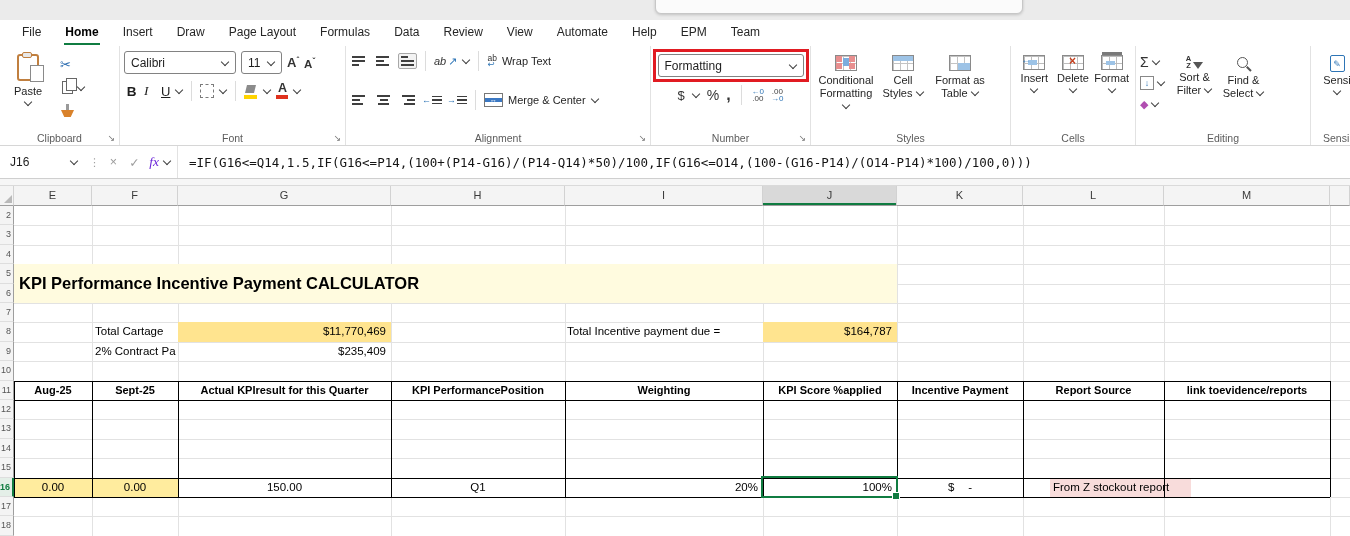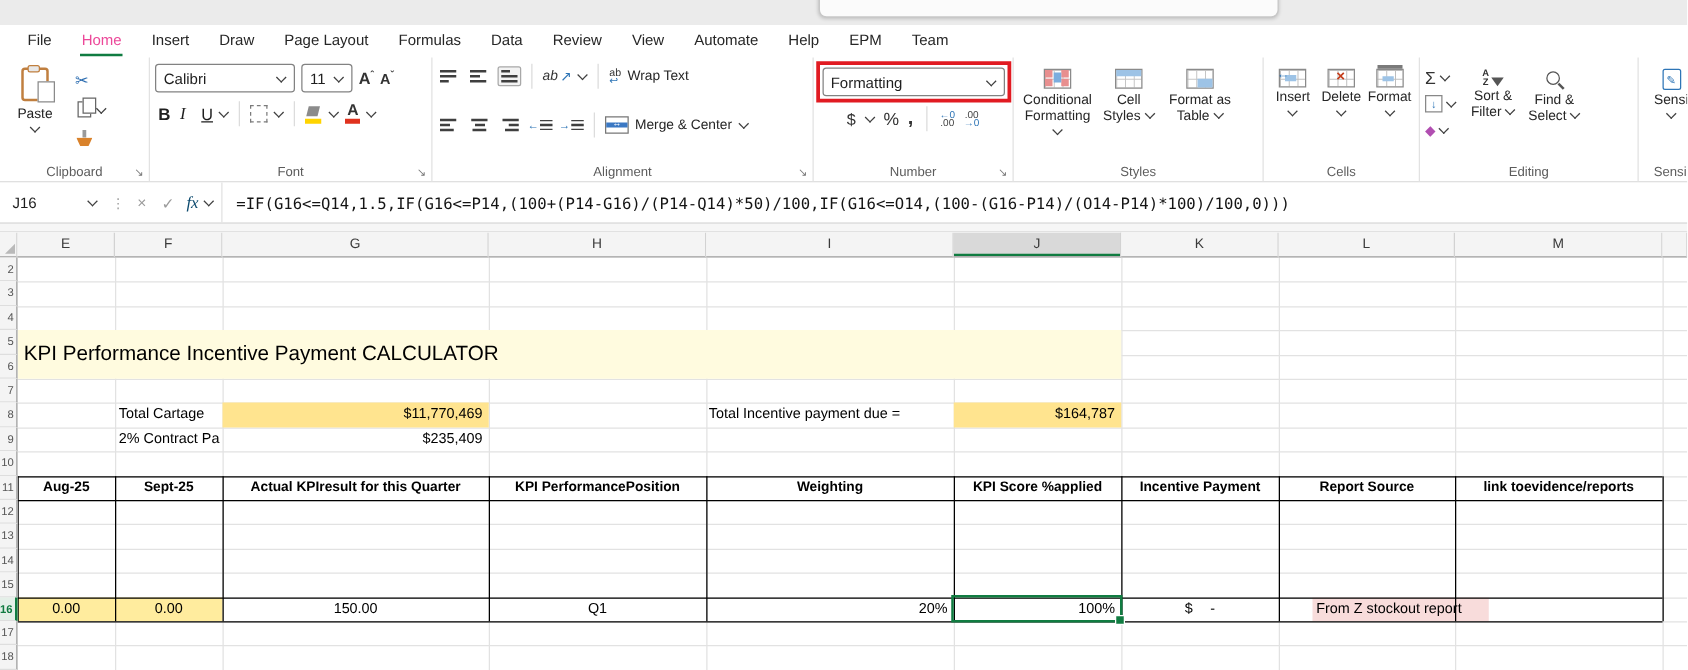--- a/index.html
+++ b/index.html
@@ -4,21 +4,21 @@
 <style>
   html,body{margin:0;padding:0;background:#fff}
   .app{width:1350px;height:536px;position:relative;overflow:hidden;font-family:"Liberation Sans",sans-serif;background:#fff;color:#1e1e1e}
   
   .topbar{height:20px;background:#ebebeb;position:relative;overflow:hidden}
   .searchbox{position:absolute;left:655px;top:-14px;width:366px;height:26px;background:#fbfbfb;border:1px solid #c7c7c7;border-radius:6px;box-shadow:0 1px 3px rgba(0,0,0,.18)}
   
   .tabs{height:26px;display:flex;align-items:stretch;padding-left:10px;background:#fff}
   .tab{padding:0 11px;font-size:12px;color:#262626;display:flex;align-items:center;cursor:pointer}
   .tab span{padding:4px 1px 4px;border-bottom:2.5px solid transparent}
-  .tab.active span{font-weight:normal;border-bottom-color:#107C41;color:#ec4899}
+  .tab.active span{font-weight:bold;border-bottom-color:#107C41;color:#000000}
   
   .ribbon{height:100px;display:flex;background:#fff;border-bottom:1px solid #d6d6d6;box-sizing:border-box}
   .grp{position:relative;border-right:1px solid #e2e2e2;box-sizing:border-box;padding:5px 4px 15px;flex:none;overflow:hidden}
   .grp-label{position:absolute;bottom:1px;left:0;width:100%;text-align:center;font-size:10.5px;color:#5c5c5c;white-space:nowrap}
   .launcher{position:absolute;bottom:2px;right:4px;font-size:9px;color:#777}
   .cv{display:inline-block;width:5px;height:5px;border-right:1.3px solid #3f3f3f;border-bottom:1.3px solid #3f3f3f;transform:rotate(45deg);margin:0 1px 2px;flex:none}
   .row{display:flex;align-items:center;gap:5px}
   .combo{display:flex;align-items:center;justify-content:space-between;border:1px solid #828282;border-radius:3px;background:#fff;height:23px;padding:0 6px;font-size:12px;color:#1e1e1e;box-sizing:border-box;cursor:pointer}
   .vsep{width:1px;height:20px;background:#dcdcdc;margin:0 3px;flex:none}
   
@@ -95,42 +95,42 @@
   .azcol{display:flex;flex-direction:column;font-size:7.5px;font-weight:bold;line-height:7px;color:#333}
   .funnel{width:0;height:0;border-left:5px solid transparent;border-right:5px solid transparent;border-top:7px solid #555}
   .magico{width:9px;height:9px;border:1.6px solid #555;border-radius:50%;position:relative;margin:2px 4px 4px 2px}
   .magico::after{content:"";position:absolute;width:6px;height:1.6px;background:#555;transform:rotate(45deg);right:-5px;bottom:-3px}
   .sensico{width:13px;height:15px;border:1.6px solid #2E75B6;border-radius:2px;display:flex;align-items:center;justify-content:center;color:#2E75B6;font-size:9px}
   
   .fbar{height:33px;display:flex;align-items:center;background:#fff;border-bottom:1px solid #cfcfcf;box-sizing:border-box}
   .namebox{width:86px;height:100%;display:flex;align-items:center;justify-content:space-between;padding:0 8px 0 10px;font-size:12px;box-sizing:border-box;cursor:pointer}
   .dots{color:#a0a0a0;font-size:11px;padding:0 3px}
   .fbtn{width:21px;text-align:center;color:#9b9b9b;font-size:12.5px;cursor:pointer}
-  .fxb{color:#0c4a6e;font-family:"Liberation Serif",serif;font-style:italic;font-size:13.5px;width:18px;text-align:center;cursor:pointer}
+  .fxb{color:#6d28d9;font-family:"Liberation Serif",serif;font-style:italic;font-size:13.5px;width:18px;text-align:center;cursor:pointer}
   .fdiv{width:1px;height:100%;background:#e2e2e2;margin:0 3px}
   .formula{font-family:"DejaVu Sans Mono",monospace;font-size:12.5px;color:#141414;padding-left:8px;white-space:nowrap;overflow:hidden;flex:1}
   .gapstrip{height:7px;background:#f6f6f6;border-bottom:1px solid #dadada;box-sizing:border-box}
   
   .sheet{position:relative;width:1350px;height:350px;background:#fff;overflow:hidden}
   .colhdr{position:absolute;height:20px;background:#f4f4f4;border-right:1px solid #d2d2d2;border-bottom:1px solid #9e9e9e;box-sizing:border-box;font-size:11px;color:#3a3a3a;text-align:center;line-height:19px;z-index:7;cursor:pointer}
   .colhdr.selcol{background:#d9d9d9;box-shadow:inset 0 -2px 0 #107C41}
   .colhdr.corner::after{content:"";position:absolute;right:1px;bottom:2px;border-left:8px solid transparent;border-bottom:8px solid #b9b9b9}
   .rowhdr{position:absolute;width:14px;background:#f4f4f4;border-right:1px solid #9e9e9e;border-bottom:1px solid #dedede;box-sizing:border-box;font-size:9px;color:#555;text-align:right;padding-right:2px;line-height:19px;z-index:7;cursor:pointer}
   .rowhdr.selrow{color:#107C41;font-weight:bold;background:#e4efe8;border-right:2px solid #107C41}
   .hline{position:absolute;height:1px;background:#e2e2e2;z-index:1}
   .vline{position:absolute;width:1px;background:#e2e2e2;z-index:1}
   .tvline{position:absolute;width:1px;background:#000;z-index:4}
   .thline{position:absolute;height:1px;background:#000;z-index:4}
   .cell{position:absolute;box-sizing:border-box;font-size:11.5px;line-height:19.4px;white-space:nowrap;overflow:hidden;z-index:3;color:#000}
   .cell.r{text-align:right;padding-right:5px}
   .cell.c{text-align:center}
   .cell.l{padding-left:3px}
   .cell.b{font-weight:normal}
   .bg-ys{background:#FFE48F}.bg-yw{background:#FFEC9E}.bg-cream{background:#FFFBDF}.bg-pink{background:#F8DCDB}
-  .cell.title{font-size:16.5px;font-weight:normal;line-height:38.8px;padding-left:5px;z-index:2}
+  .cell.title{font-size:16.5px;font-weight:bold;line-height:38.8px;padding-left:5px;z-index:2}
   .cell.th{font-weight:bold;text-align:center;font-size:11px}
   .kcell{display:flex;justify-content:center;gap:14px}
   .selbox{position:absolute;border:2px solid #107C41;z-index:6;box-sizing:border-box}
   .selbox .handle{position:absolute;right:-4px;bottom:-4px;width:6px;height:6px;background:#107C41;border:1px solid #fff}
 </style>
 </head>
 <body>
 
 <div class="app">
 

